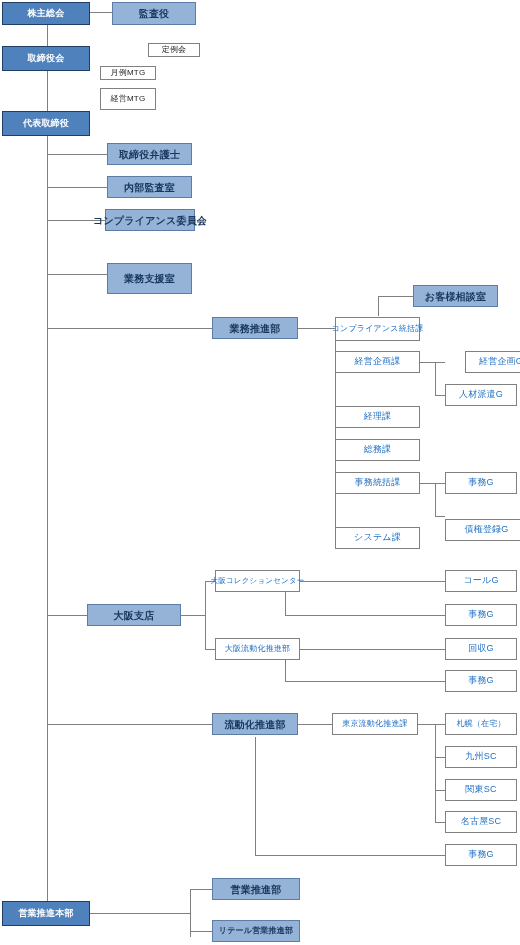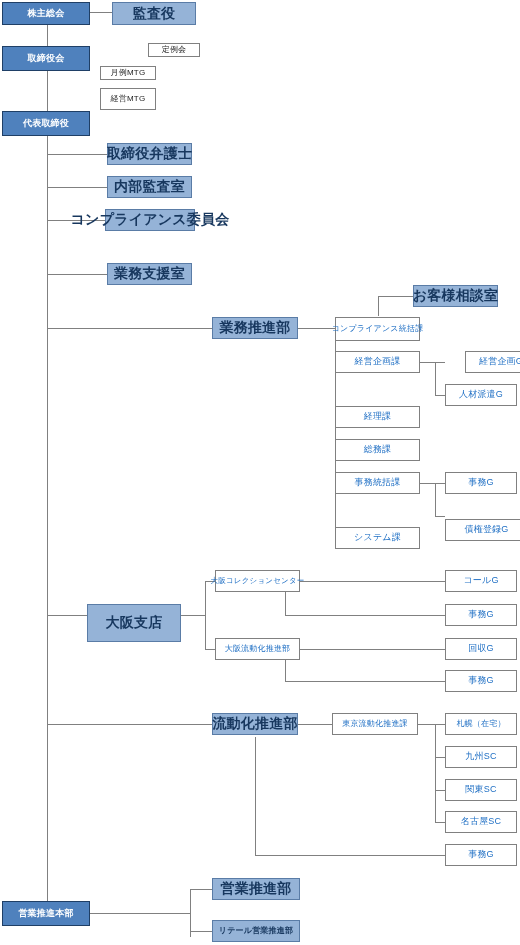--- a/index.html
+++ b/index.html
@@ -35,21 +35,21 @@
     color: #ffffff;
     font-weight: bold;
     font-size: 9px;
   }
   
   .node.fill-light {
     background: #95B3D7;
     border: 1px solid #5A7CA6;
     color: #17375E;
     font-weight: bold;
-    font-size: 14px;
+    font-size: 10px;
   }
   
   .node.plain {
     background: #ffffff;
     border: 1px solid #808080;
     color: #1F6FC4;
     font-size: 9px;
   }
   
   .node.mini {
@@ -148,38 +148,38 @@
 
   <div class="node mini" style="left:104px; top:43px; width:52px; height:14px;margin-left:44px;">定例会</div>
   <div class="node mini" style="left:100px; top:66px; width:56px; height:14px;">月例MTG</div>
   <div class="node mini" style="left:100px; top:88px; width:56px; height:22px;">経営MTG</div>
 
   <div class="node fill-dark" style="left:2px; top:111px; width:88px; height:25px;">代表取締役</div>
 
   <div class="node fill-light" style="left:107px; top:143px; width:85px; height:22px;">取締役弁護士</div>
   <div class="node fill-light" style="left:107px; top:176px; width:85px; height:22px;">内部監査室</div>
   <div class="node fill-light" style="left:105px; top:209px; width:90px; height:22px;text-align:right;">コンプライアンス委員会</div>
-  <div class="node fill-light" style="left:107px; top:263px; width:85px; height:22px;">業務支援室</div>
+  <div class="node fill-light" style="left:107px; top:263px; width:85px; height:31px;">業務支援室</div>
 
   <div class="node fill-light" style="left:212px; top:317px; width:86px; height:22px;">業務推進部</div>
 
   <div class="node fill-light" style="left:413px; top:285px; width:85px; height:22px;">お客様相談室</div>
 
   <div class="node plain" style="left:335px; top:317px; width:85px; height:24px; font-size:8px;">コンプライアンス統括課</div>
   <div class="node plain" style="left:335px; top:351px; width:85px; height:22px;">経営企画課</div>
   <div class="node plain" style="left:465px; top:351px; width:72px; height:22px;">経営企画G</div>
   <div class="node plain" style="left:445px; top:384px; width:72px; height:22px;">人材派遣G</div>
   <div class="node plain" style="left:335px; top:406px; width:85px; height:22px;">経理課</div>
   <div class="node plain" style="left:335px; top:439px; width:85px; height:22px;">総務課</div>
   <div class="node plain" style="left:335px; top:472px; width:85px; height:22px;">事務統括課</div>
   <div class="node plain" style="left:445px; top:472px; width:72px; height:22px;">事務G</div>
   <div class="node plain" style="left:445px; top:519px; width:83px; height:22px;text-align:right;">債権登録G</div>
   <div class="node plain" style="left:335px; top:527px; width:85px; height:22px;">システム課</div>
 
-  <div class="node fill-light" style="left:87px; top:604px; width:94px; height:38px;">大阪支店</div>
+  <div class="node fill-light" style="left:87px; top:604px; width:94px; height:22px;">大阪支店</div>
   <div class="node plain" style="left:215px; top:570px; width:85px; height:22px; font-size:7.5px;">大阪コレクションセンター</div>
   <div class="node plain" style="left:445px; top:570px; width:72px; height:22px;">コールG</div>
   <div class="node plain" style="left:445px; top:604px; width:72px; height:22px;">事務G</div>
   <div class="node plain" style="left:215px; top:638px; width:85px; height:22px; font-size:8px;">大阪流動化推進部</div>
   <div class="node plain" style="left:445px; top:638px; width:72px; height:22px;">回収G</div>
   <div class="node plain" style="left:445px; top:670px; width:72px; height:22px;">事務G</div>
 
   <div class="node fill-light" style="left:212px; top:713px; width:86px; height:22px;">流動化推進部</div>
   <div class="node plain" style="left:332px; top:713px; width:86px; height:22px; font-size:8px;">東京流動化推進課</div>
   <div class="node plain" style="left:445px; top:713px; width:72px; height:22px; font-size:8px;">札幌（在宅）</div>

